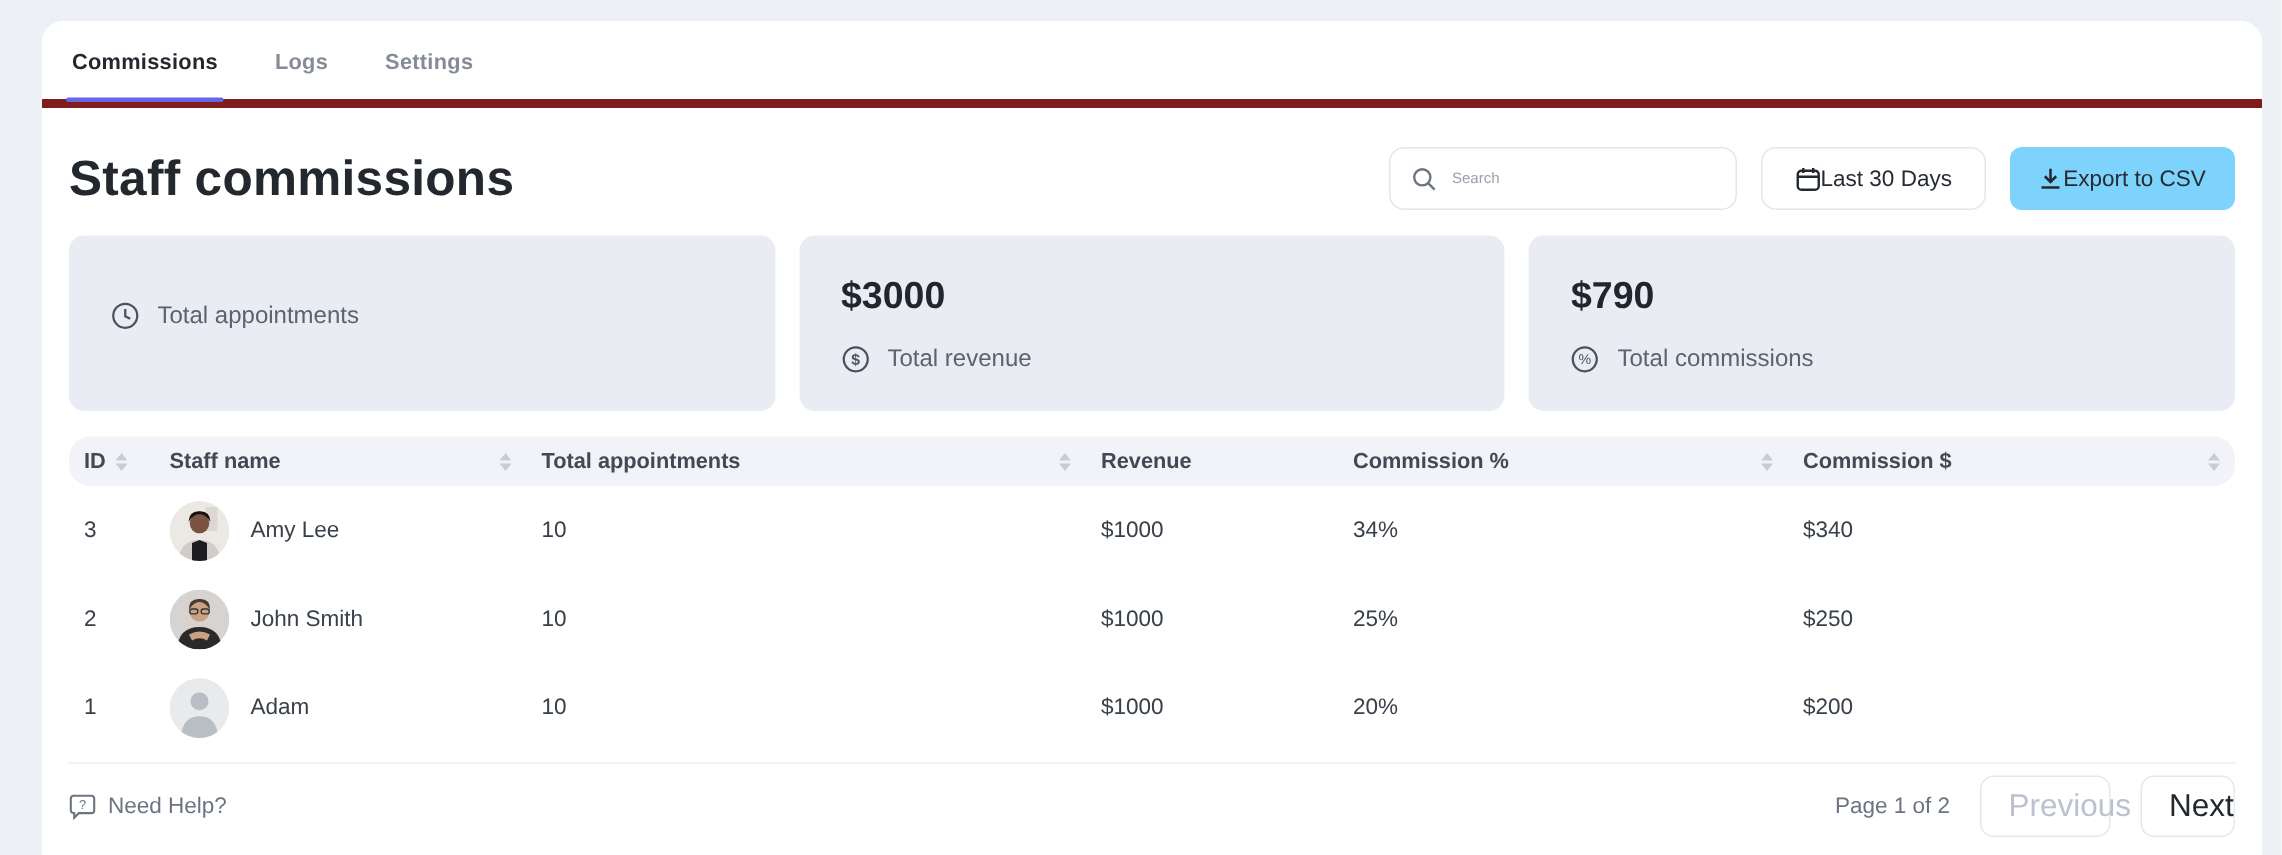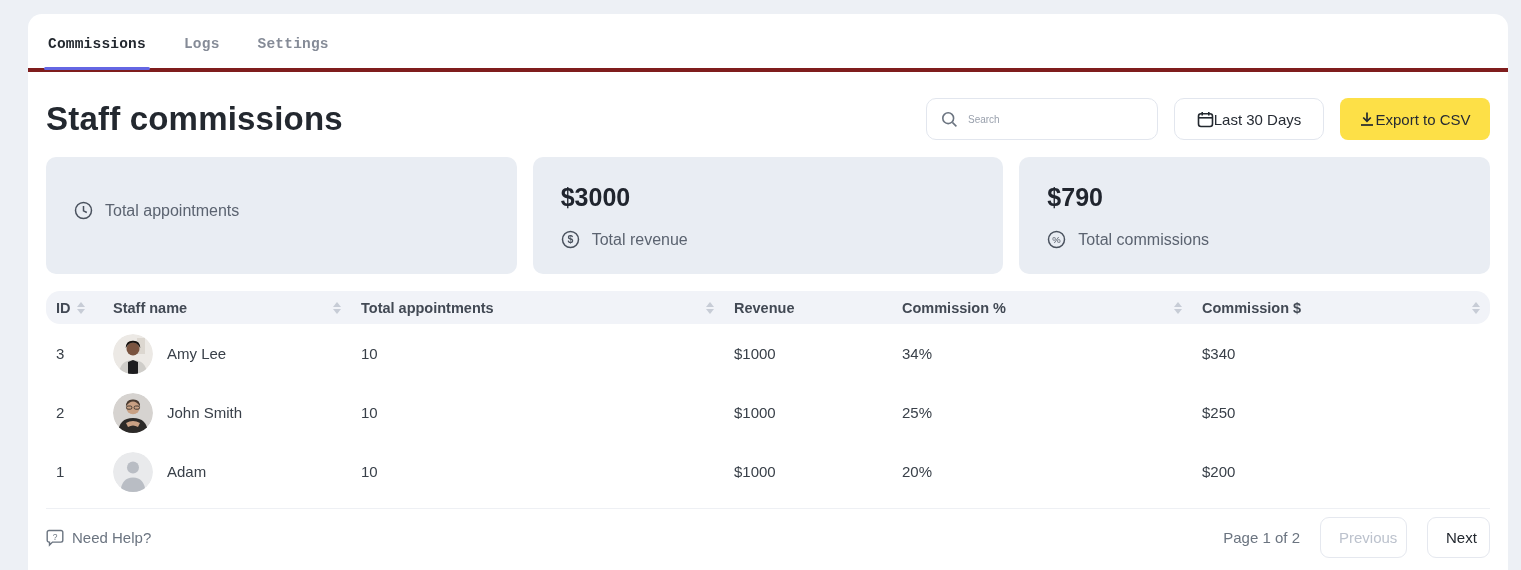--- a/index.html
+++ b/index.html
@@ -9,21 +9,21 @@
     font-family:"Liberation Sans","DejaVu Sans",sans-serif;
     color:#23282f;
   }
   .card {
     position:absolute; left:28px; top:14px; width:1480px; height:640px;
     background:#ffffff; border-radius:14px 14px 0 0;
   }
   
   .tabbar {
     display:flex; align-items:flex-end; gap:34px;
-    padding:0 18px; height:58px; border-bottom:4px solid #7f1d1d;font-family:Liberation Mono, monospace;
+    padding:0 18px; height:58px; border-bottom:6px solid #7f1d1d;
   }
   .tab {
     font-size:14.5px; font-weight:bold; color:#858b97;
     padding:0 2px 16px 2px; cursor:pointer; position:relative;
     letter-spacing:.2px;
   }
   .tab.active { color:#23282f; }
   .tab.active::after {
     content:""; position:absolute; left:-2px; right:-2px; bottom:-2px;
     height:3px; background:#6466e3; border-radius:2px;
@@ -44,21 +44,21 @@
     border:none; outline:none; width:100%; font-size:10px;
     font-family:inherit; color:#3a404a; background:transparent;
   }
   .search-box input::placeholder { color:#9aa1ad; }
   .btn {
     display:flex; align-items:center; justify-content:center; gap:0;
     height:42px; border:1px solid #e2e6ee; border-radius:10px;
     background:#fff; font-size:15px; color:#262b33; cursor:pointer;
     font-family:inherit; padding:0 18px;
   }
-  .btn.export { background:#fde047; border:none; border-radius:8px; width:150px; }
+  .btn.export { background:#7dd3fc; border:none; border-radius:8px; width:150px; }
   .btn.date { width:150px; }
   .icon { flex:0 0 auto; display:inline-flex; }
   
   .stats { display:flex; gap:16px; margin-top:17px; }
   .stat-card {
     flex:1; height:117px; background:#e9edf3; border-radius:10px;
     padding:26px 28px 0 28px;
   }
   .stat-value { font-size:25px; font-weight:bold; color:#20252e; }
   .stat-label-row { display:flex; align-items:center; gap:12px; margin-top:18px; color:#5b education6370; }
@@ -90,21 +90,21 @@
   
   .footer {
     margin-top:7px; border-top:1px solid #eef0f4;
     display:flex; align-items:center; height:58px; padding:0 0;
   }
   .need-help { display:flex; align-items:center; gap:8px; color:#6b7480; font-size:15px; cursor:pointer; }
   .pager { margin-left:auto; display:flex; align-items:center; }
   .page-info { color:#6b7480; font-size:15px; margin-right:20px; }
   .pg-btn {
     height:41px; border:1px solid #e5e8ef; border-radius:9px; background:#fff;
-    font-size:15px; font-family:inherit; cursor:pointer; padding:0 18px;
+    font-size:21px; font-family:inherit; cursor:pointer; padding:0 18px;
   }
   .pg-btn.prev { color:#bcc2cd; margin-right:20px; width:87px; }
   .pg-btn.next { color:#23282f; width:63px; }
 </style>
 </head>
 <body>
 
 <div class="card">
 
   <div class="tabbar">

